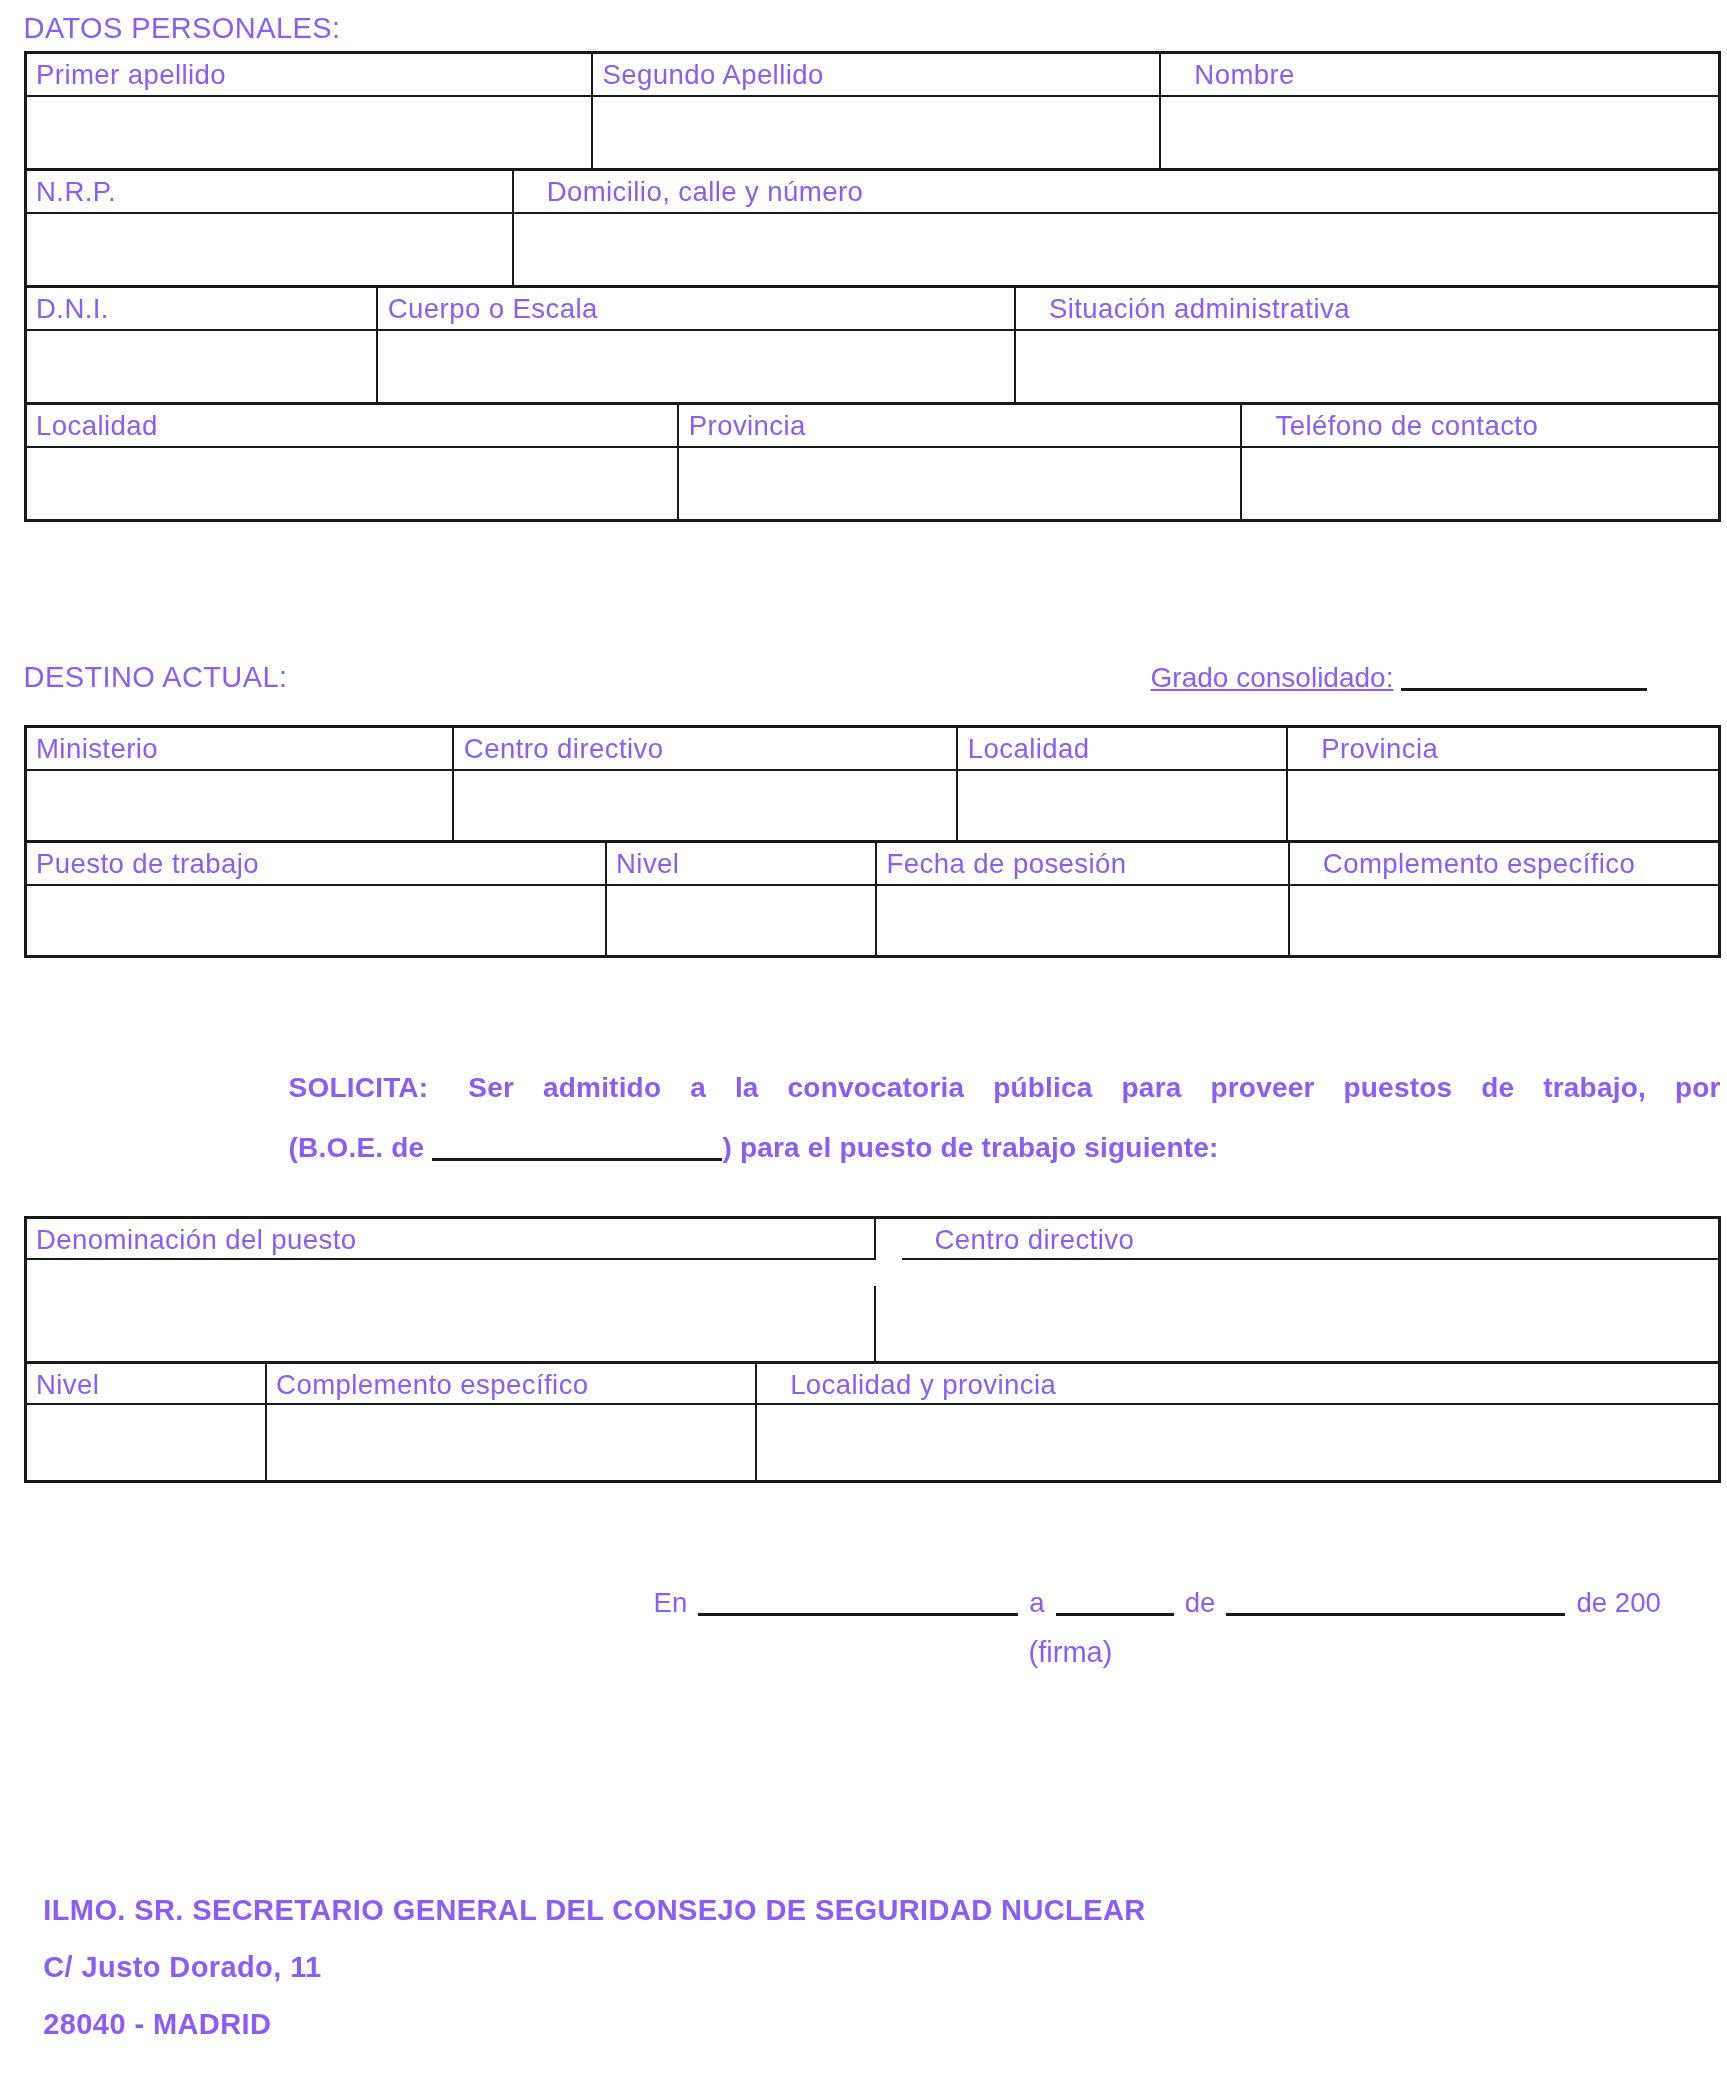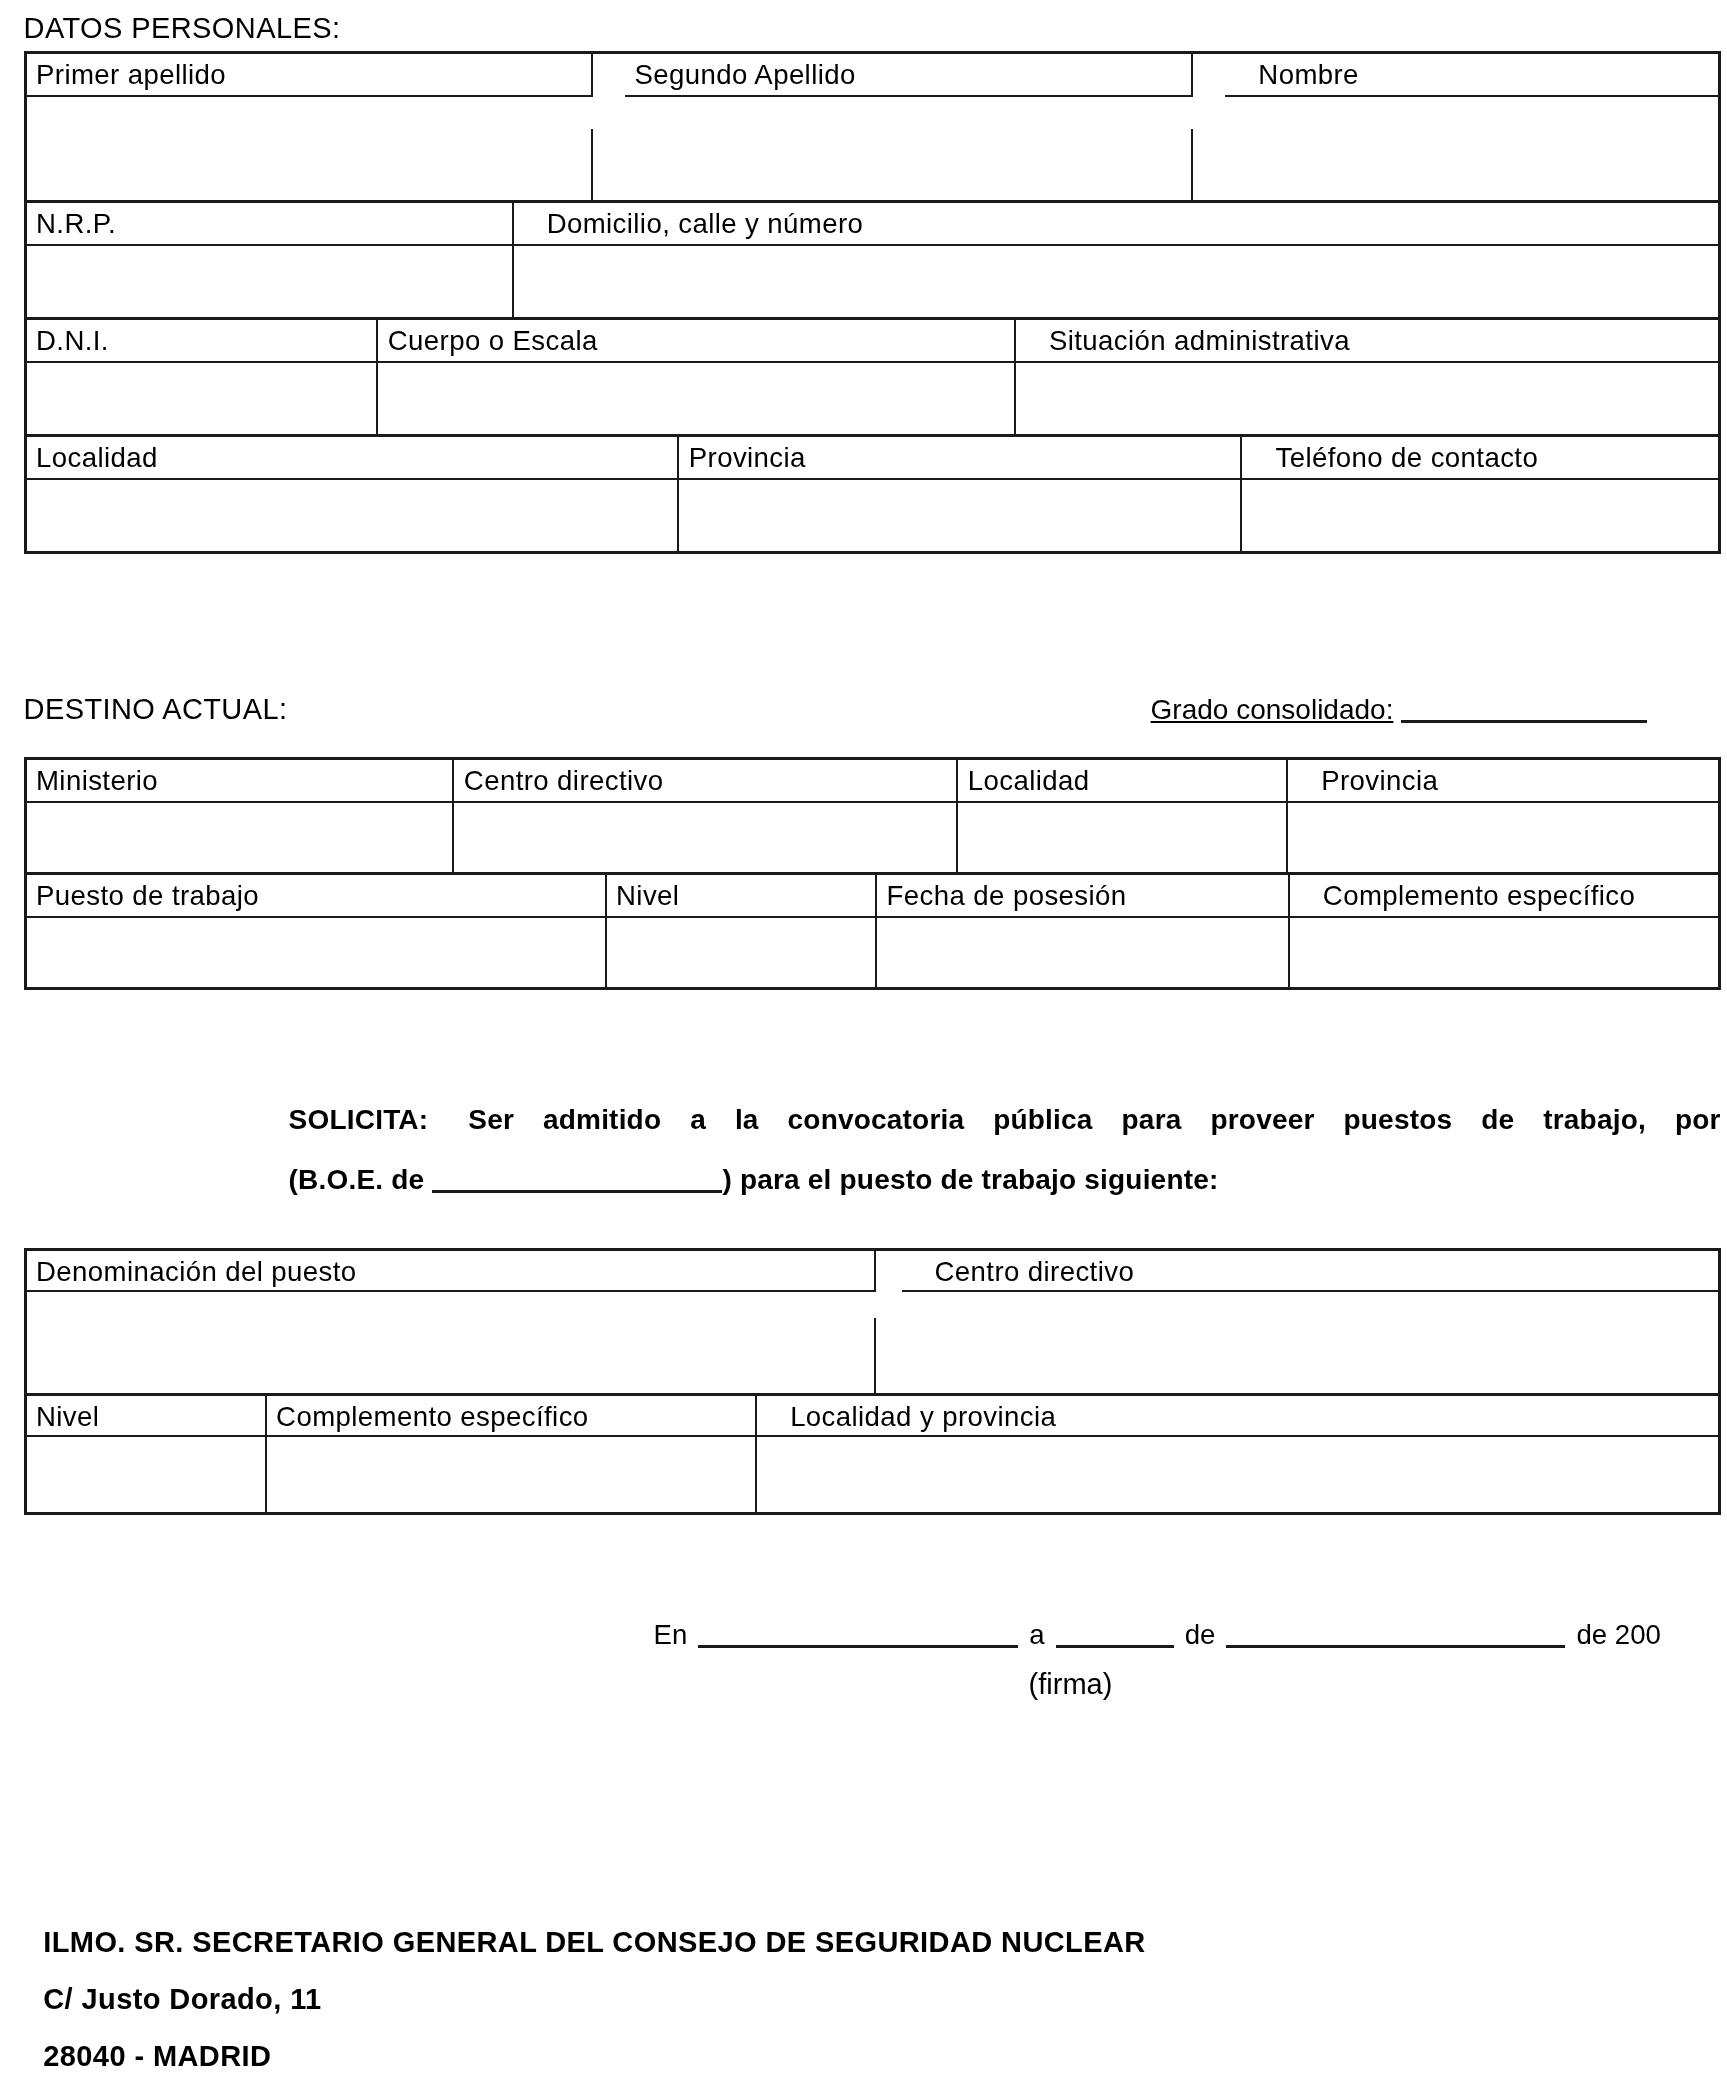--- a/index.html
+++ b/index.html
@@ -1,21 +1,21 @@
 <!DOCTYPE html>
 <html style="font-size:12.6px"><head>
 <meta charset="utf-8">
 <style>
   html,body { margin:0; padding:0; background:#e8e8e8; }
   .page {
     position:relative;
     width:1727px; height:2097px;
     margin:0 auto;
     background:#ffffff;
-    color:#000000;
+    color:#8b5cf6;
     font-family:"Liberation Sans","DejaVu Sans",sans-serif;
     padding:11px 6.3px 0 23.6px;
     box-sizing:border-box;
     overflow:hidden;
   }
   .h1 { font-size:29px; line-height:35px; letter-spacing:0.4px; }
 
   
   .ftable { border:3.1px solid #1a1a1a; background:#fff; }
   .st { display:grid; }
@@ -29,21 +29,21 @@
     white-space:nowrap; overflow:hidden;
     box-sizing:border-box;
   }
   .bc { border-right:2.4px solid #1a1a1a; box-sizing:border-box; }
   .lc.last, .bc.last { border-right:none;padding-left:33px; }
 
   .c-t1a,.c-t1b,.c-t1c,.c-t1d { grid-template-rows:43px 71px; }
   .c-t2a,.c-t2b { grid-template-rows:43px 69px; }
   .c-t3a,.c-t3b { grid-template-rows:41px 75px; }
 
-  .c-t1a { grid-template-columns:33.5% 33.6% 1fr;gap:32px; }
+  .c-t1a { grid-template-columns:33.5% 33.6% 1fr; }
   .c-t1b { grid-template-columns:20.8% 37.7% 1fr; }
   .c-t1c { grid-template-columns:28.8% 1fr; }
   .c-t1d { grid-template-columns:38.6% 33.3% 1fr; }
   .c-t2a { grid-template-columns:25.3% 29.8% 19.5% 1fr; }
   .c-t2b { grid-template-columns:34.3% 16.0% 24.4% 1fr; }
   .c-t3a { grid-template-columns:50.2% 1fr;gap:26px; }
   .c-t3b { grid-template-columns:14.2% 29.0% 1fr; }
 
   .t1 { margin-top:4.7px; }
   .t2 { margin-top:30px; }

